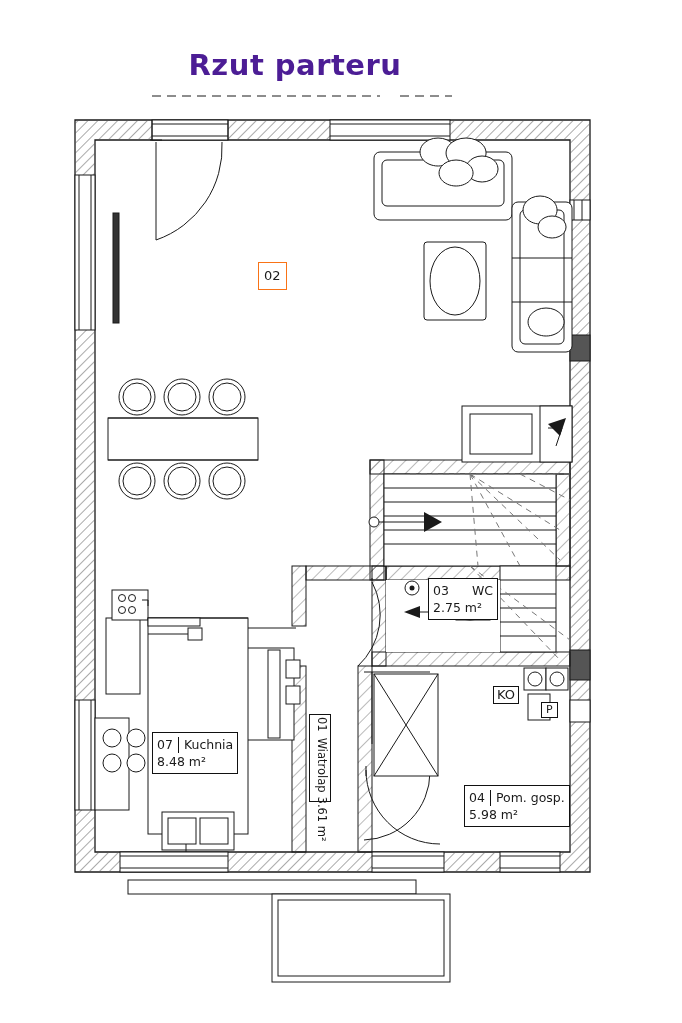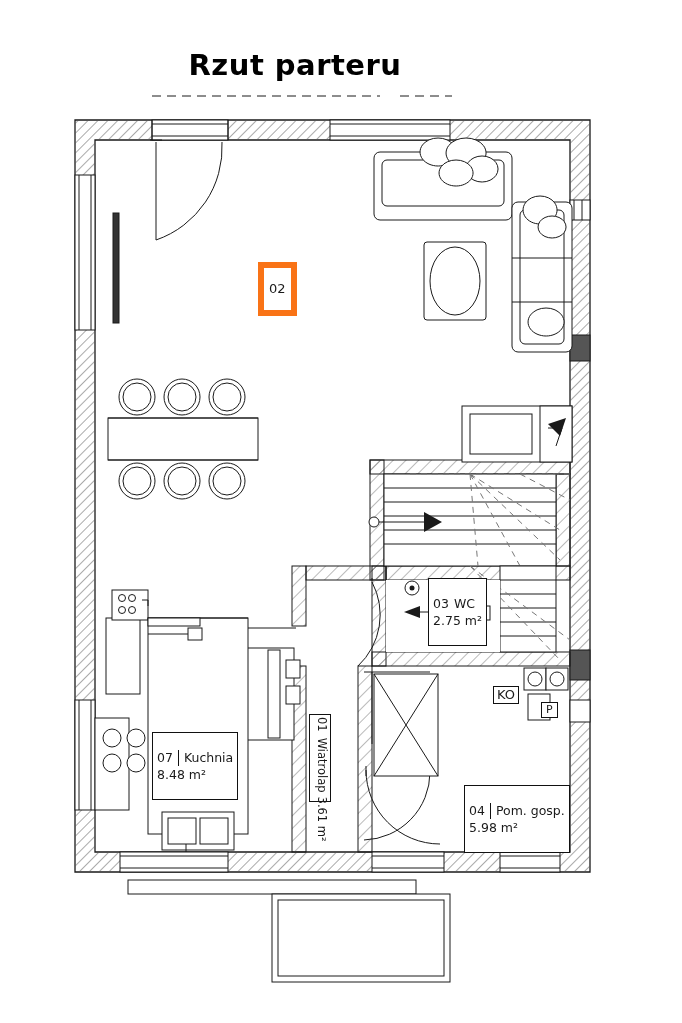--- a/index.html
+++ b/index.html
@@ -17,34 +17,34 @@
   }
   #plan-title {
     position: absolute;
     top: 48px;
     left: 0;
     width: 590px;
     text-align: center;
     font-size: 29px;
     font-weight: bold;
     letter-spacing: 0.5px;
-    color: #000000;
+    color: #4c1d95;
   }
   #floorplan-canvas {
     position: absolute;
     top: 0;
     left: 0;
   }
   .room-label {
     position: absolute;
     border: 1px solid #111;
     background: #fff;
     font-size: 12.5px;
     line-height: 1.25;
-    padding: 17px 4px;
+    padding: 4px 4px;
     white-space: nowrap;
     box-sizing: border-box;
   }
   .room-label .rl-row {
     display: flex;
     align-items: stretch;
   }
   .room-label .rl-num {
     padding-right: 5px;
     border-right: 1px solid #111;
@@ -62,26 +62,26 @@
     position: absolute;
     left: 258px;
     top: 262px;
     display: flex;
     align-items: flex-start;
     border: none;
     background: transparent;
     padding: 0;
   }
   #label-living .num-box {
-    border: 6px solid #f97316;
+    border: 1px solid #f97316;
     background: #fff;
     font-size: 13px;
     padding: 2px 5px 2px 5px;
     line-height: 1.1;
-    height: 54px;
+    height: 28px;
     display: flex;
     align-items: center;
     box-sizing: border-box;
   }
   #label-living .txt {
     margin-left: 7px;
     font-size: 13px;
     line-height: 1.5;
   }
   
@@ -428,21 +428,21 @@
   </g>
 </svg>
 
 <div id="label-living">
   <div class="num-box">02</div>
 </div>
 
 <div class="room-label" id="label-wc">
   <div class="rl-row">
     <span>03</span>
-    <span class="rl-name" style="margin-left:5px">WC</span>
+    <span class="rl-name" style="margin-left:23px">WC</span>
   </div>
   <span class="rl-area">2.75 m²</span>
 </div>
 
 <div class="room-label" id="label-utility">
   <div class="rl-row">
     <span class="rl-num">04</span>
     <span class="rl-name">Pom. gosp.</span>
   </div>
   <span class="rl-area">5.98 m²</span>

